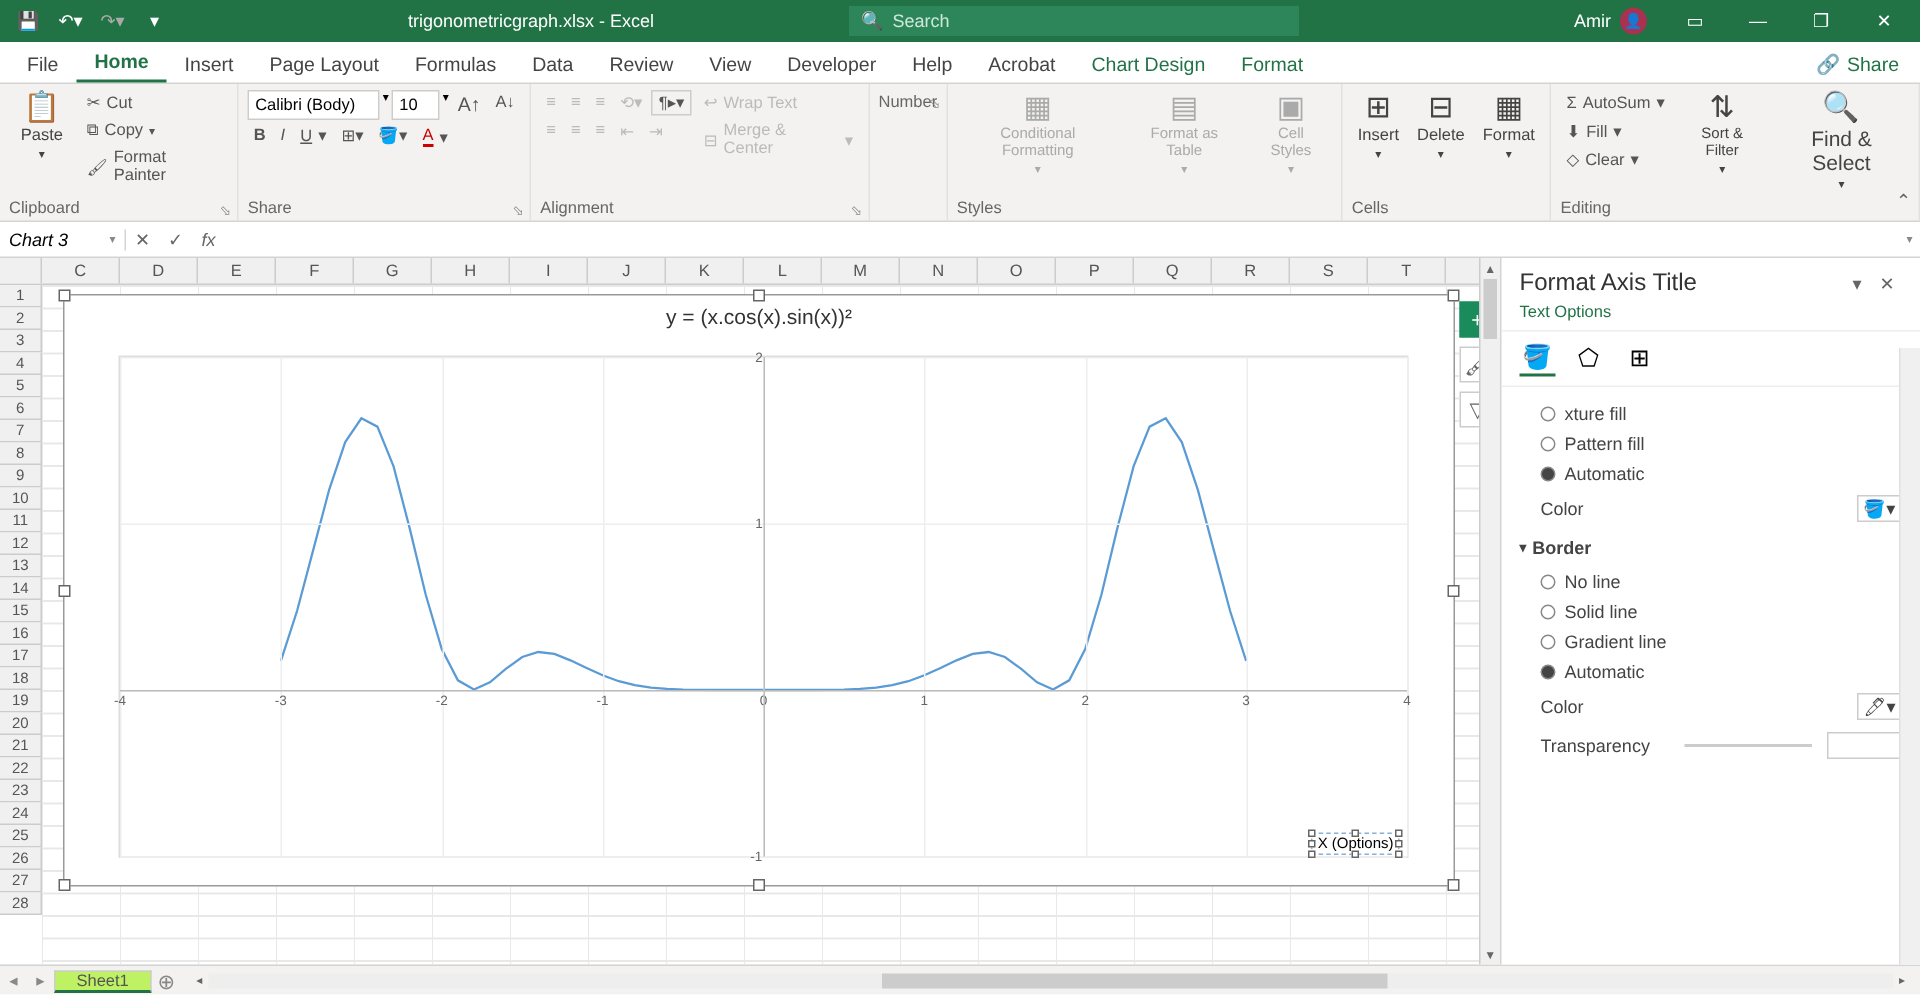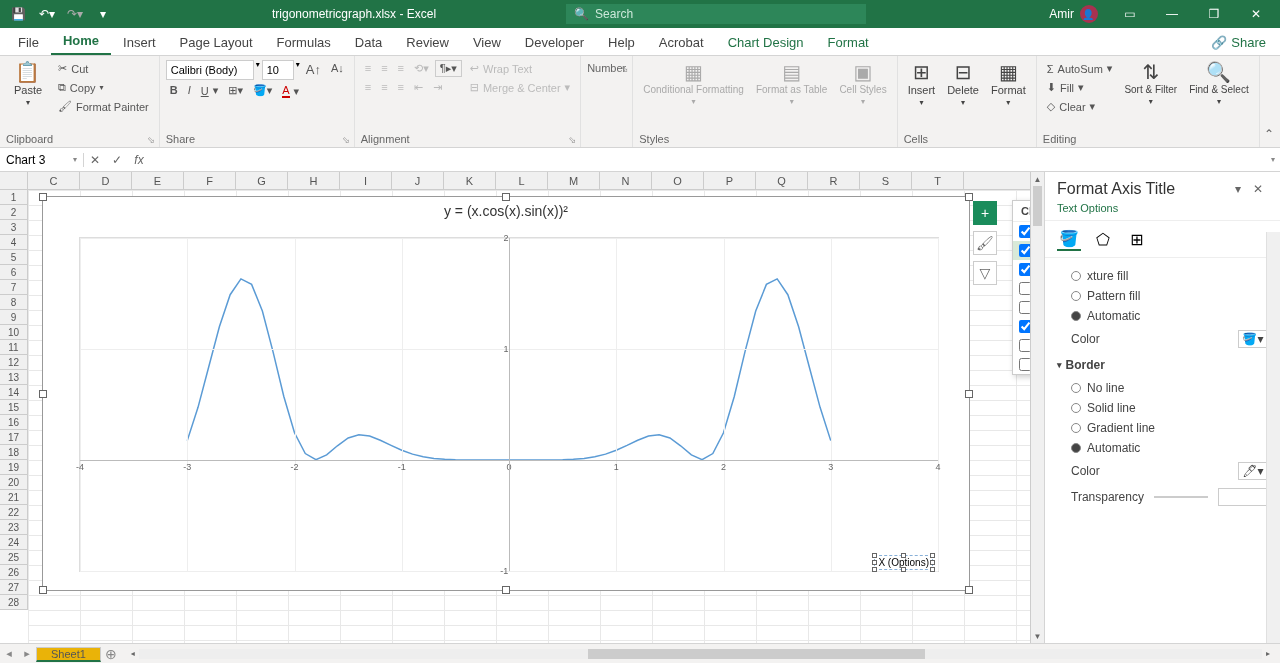--- a/index.html
+++ b/index.html
@@ -38,21 +38,21 @@
 .ribbtn-sm { padding: 2px 4px; cursor: pointer; display: flex; align-items: center; gap: 4px; font-size: 11px; color: #555; }
 .ribbtn-sm.disabled { color: #bbb; }
 select, input.rinput { font-size: 11px; border: 1px solid #ccc; background: #fff; height: 20px; padding: 0 4px; }
 .font-name { width: 88px; }
 .font-size { width: 32px; }
 .collapse-ribbon { position: absolute; right: 6px; bottom: 6px; cursor: pointer; color: #666; font-size: 12px; }
 
 
 .formula-bar { height: 24px; border-bottom: 1px solid #d4d4d4; display: flex; align-items: center; }
 .name-box { width: 84px; border-right: 1px solid #d4d4d4; padding: 0 6px; font-size: 12px; display:flex;align-items:center;gap:4px;}
-.name-box span:first-child{flex:1;}
+.name-box span:first-child{flex:1;font-style:italic;}
 .fx-btn { width: 22px; display: flex; justify-content: center; color: #666; cursor: pointer; }
 .fx-input { flex: 1; padding: 0 6px; }
 
 
 .workspace { display: flex; height: calc(663px - 28px - 28px - 92px - 24px - 20px); position: relative; }
 .grid-area { flex: 1; position: relative; overflow: hidden; }
 .col-headers { display: flex; height: 18px; background: #f0f0f0; border-bottom: 1px solid #ccc; }
 .sel-all { width: 28px; border-right: 1px solid #ccc; background: #f0f0f0; cursor:pointer;}
 .col-h { width: 52px; border-right: 1px solid #ccc; text-align: center; font-size: 11px; color: #555; cursor:pointer;line-height:18px;}
 .row-h { height: 15px; width: 28px; border-bottom: 1px solid #ccc; border-right: 1px solid #ccc; background: #f0f0f0; font-size: 10px; color: #555; text-align: center; line-height: 15px; cursor:pointer;}
@@ -82,41 +82,41 @@
 .side-btn.plus{background:#1a8c5b;color:#fff;border-color:#1a8c5b;}
 
 
 .chart-elements-popup { position:absolute; left:1012px; top:28px; width:120px; background:#fff; border:1px solid #ccc; box-shadow:2px 2px 6px rgba(0,0,0,0.2); z-index:50; font-size:11px;}
 .cep-header { padding:4px 8px; font-weight:600; color:#444; border-bottom:1px solid #eee;}
 .cep-item { padding:3px 6px; display:flex; align-items:center; gap:6px; cursor:pointer;}
 .cep-item.hl { background:#d8e9d8;}
 .cep-item input{cursor:pointer;}
 
 
-.format-pane { width: 236px; border-left: 1px solid #d4d4d4; background: #fff; display:flex; flex-direction:column; position:relative;}
+.format-pane { width: 280px; border-left: 1px solid #d4d4d4; background: #fff; display:flex; flex-direction:column; position:relative;}
 .fp-header { padding: 8px 12px 4px; display:flex; align-items:center;}
 .fp-title { font-size:16px; font-weight:400; color:#333; flex:1;}
 .fp-header-btn { width:20px; text-align:center; cursor:pointer; color:#666;}
 .fp-sub { font-size:11px; color:#217346; padding:0 12px 6px; border-bottom:1px solid #eee;}
 .fp-tabs { display:flex; gap:10px; padding:6px 12px; border-bottom:1px solid #eee;}
 .fp-tab { width:24px;height:24px;display:flex;align-items:center;justify-content:center;cursor:pointer;font-size:16px;}
 .fp-tab.active{border-bottom:2px solid #217346;color:#217346;}
 .fp-body { flex:1; padding:8px 12px; overflow:hidden; font-size:12px; color:#444;}
 .fp-radio { display:flex; align-items:center; gap:6px; padding:3px 0 3px 14px; cursor:pointer;}
 .fp-section-head { display:flex; align-items:center; gap:4px; padding:6px 0; font-weight:600; cursor:pointer;}
 .fp-row { display:flex; align-items:center; padding:4px 0 4px 14px; gap:6px;}
 .fp-row label{flex:1;}
 .color-btn { width:30px; height:18px; border:1px solid #ccc; display:flex;align-items:center;justify-content:center;cursor:pointer;gap:2px;}
 .mini-input { width:50px; height:18px; border:1px solid #ccc; font-size:11px; padding:0 2px;}
 .fp-scroll { width:14px; position:absolute; right:0; top:60px; bottom:0; background:#f0f0f0; border-left:1px solid #e0e0e0;}
 
 
 .statusbar { height: 20px; background: #f3f2f1; border-top: 1px solid #d4d4d4; display:flex; align-items:center; font-size:11px; color:#555;}
 .sheet-nav-btn { width:18px; text-align:center; cursor:pointer; color:#888;}
-.sheet-tab { padding:0 14px; background:#eab308; border:1px solid #ccc; border-bottom:none; cursor:pointer; margin-bottom:-1px;}
+.sheet-tab { padding:0 14px; background:#bef264; border:1px solid #ccc; border-bottom:none; cursor:pointer; margin-bottom:-1px;}
 .sheet-tab.active{border-bottom:2px solid #217346;}
 .add-sheet { width:20px; text-align:center; cursor:pointer; color:#888; font-size:14px;}
 .hscroll { flex:1; height:12px; display:flex; align-items:center; margin:0 6px;}
 .hscroll .track{flex:1;height:10px;background:#eee;position:relative;}
 .hscroll .thumb{position:absolute;left:40%;width:30%;height:100%;background:#ccc;cursor:pointer;}
 .hscroll .arrow{width:12px;text-align:center;font-size:8px;color:#666;cursor:pointer;}
 
 svg path { fill:none; stroke:#5b9bd5; stroke-width:1.5;}
 .tick-label{position:absolute;font-size:9px;color:#666;transform:translateX(-50%);}
 .gridline-v{position:absolute;top:0;bottom:0;width:1px;background:#eee;}
@@ -321,21 +321,21 @@
           <span>Clear</span> ▾
         </div>
       </div>
       <div class="rbtn">
         <div class="rbtn-icon">⇅</div>
         <span style="font-size:10px;text-align:center;">Sort &amp; Filter</span>
           <span style="font-size:8px;">▾</span>
       </div>
       <div class="rbtn">
         <div class="rbtn-icon">🔍</div>
-        <span style="font-size:10px;text-align:center;">Find &amp; Select</span>
+        <span style="font-size:14px;text-align:center;">Find &amp; Select</span>
           <span style="font-size:8px;">▾</span>
       </div>
     </div>
     <div class="rgroup-label">Editing</div>
   </div>
   <div class="collapse-ribbon">⌃</div>
 </div>
 
 <div class="formula-bar">
   <div class="name-box">

